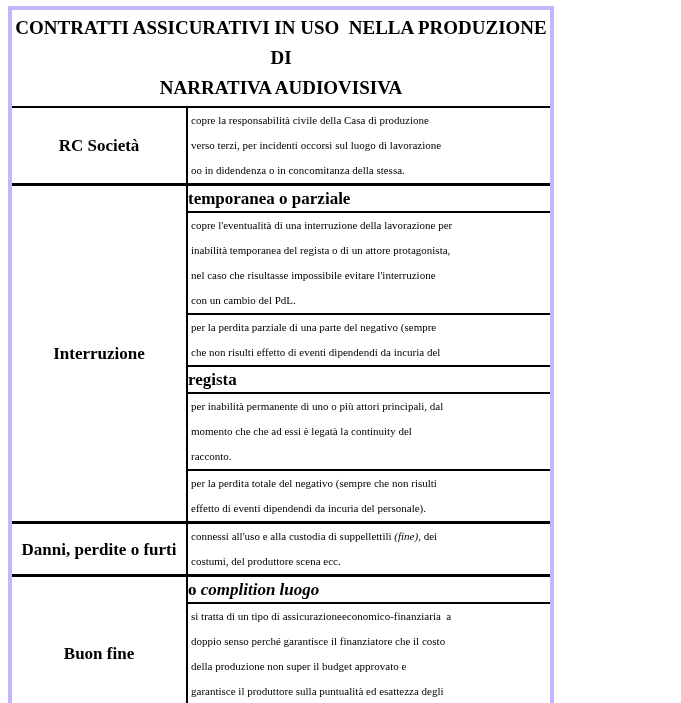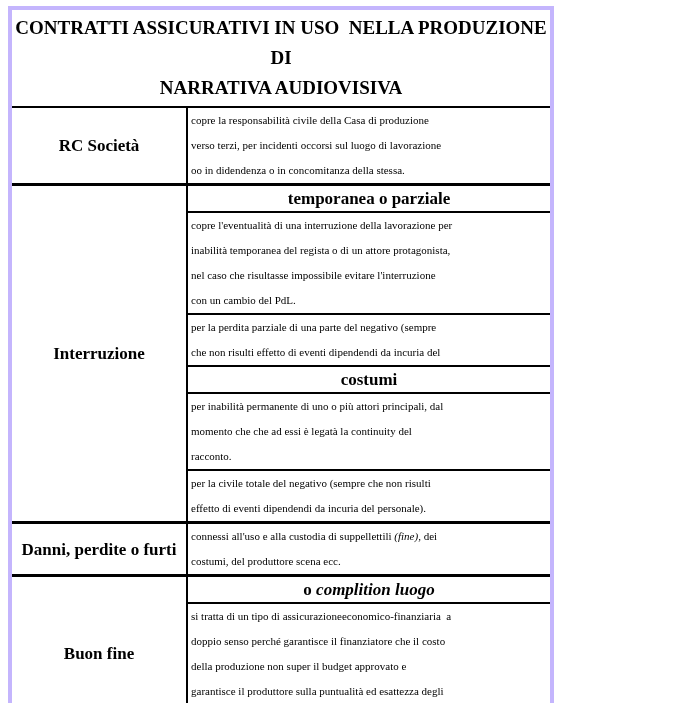--- a/index.html
+++ b/index.html
@@ -49,21 +49,20 @@
 
   .desc-cell {
     font-size: 11px;
     line-height: 25px;
     vertical-align: top;
     padding: 0 2px 0 3px;
     white-space: pre-wrap;
   }
 
   .subheader-cell {
-    text-align: center;
     font-weight: bold;
     font-size: 17px;
     line-height: 25px;
     white-space: pre-wrap;
   }
 
   .italic { font-style: italic; }
 
   tr.major > td { border-top: 3px solid #000000; }
   tr.minor > td { border-top: 2px solid #000000; margin-top: 40px; }
@@ -98,29 +97,29 @@
     <td class="rcell desc-cell">copre l'eventualità di una interruzione della lavorazione per
 inabilità temporanea del regista o di un attore protagonista,
 nel caso che risultasse impossibile evitare l'interruzione
 con un cambio del PdL.</td>
   </tr>
   <tr class="minor">
     <td class="rcell desc-cell">per la perdita parziale di una parte del negativo (sempre
 che non risulti effetto di eventi dipendendi da incuria del</td>
   </tr>
   <tr class="minor">
-    <td class="rcell subheader-cell">costumi</td>
+    <td class="rcell subheader-cell">regista</td>
   </tr>
   <tr class="minor">
     <td class="rcell desc-cell">per inabilità permanente di uno o più attori principali, dal
 momento che che ad essi è legatà la continuity del
 racconto.</td>
   </tr>
   <tr class="minor">
-    <td class="rcell desc-cell">per la civile totale del negativo (sempre che non risulti
+    <td class="rcell desc-cell">per la perdita totale del negativo (sempre che non risulti
 effetto di eventi dipendendi da incuria del personale).</td>
   </tr>
 
   <tr class="major">
     <td class="label-cell">Danni, perdite o furti</td>
     <td class="rcell desc-cell"><div><span>connessi all'uso e alla custodia di suppellettili </span><span class="italic">(fine)</span><span>, dei</span></div><div>costumi, del produttore scena ecc.</div></td>
   </tr>
 
   <tr class="major">
     <td class="label-cell" rowspan="2">Buon fine</td>

